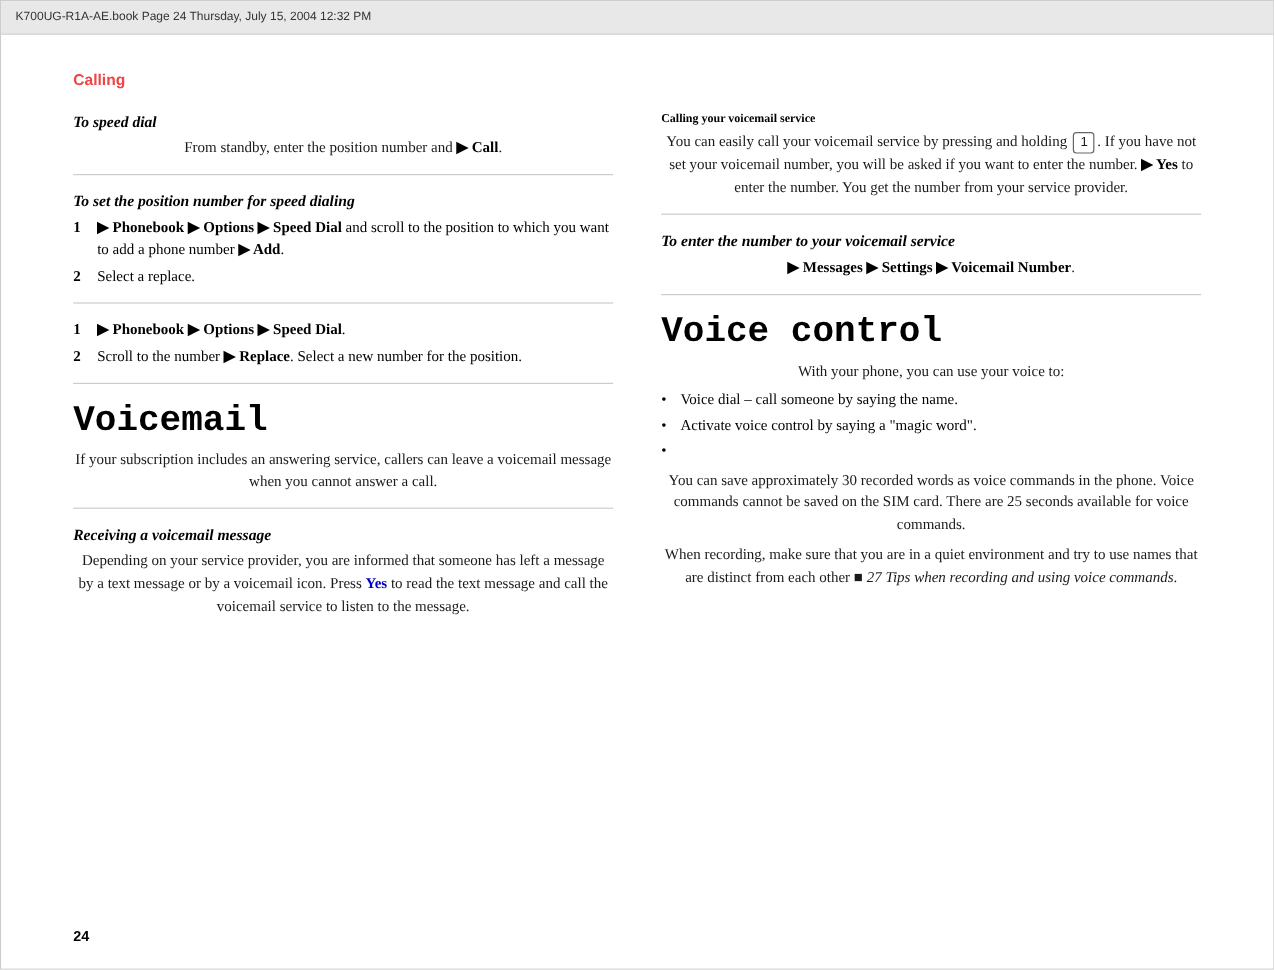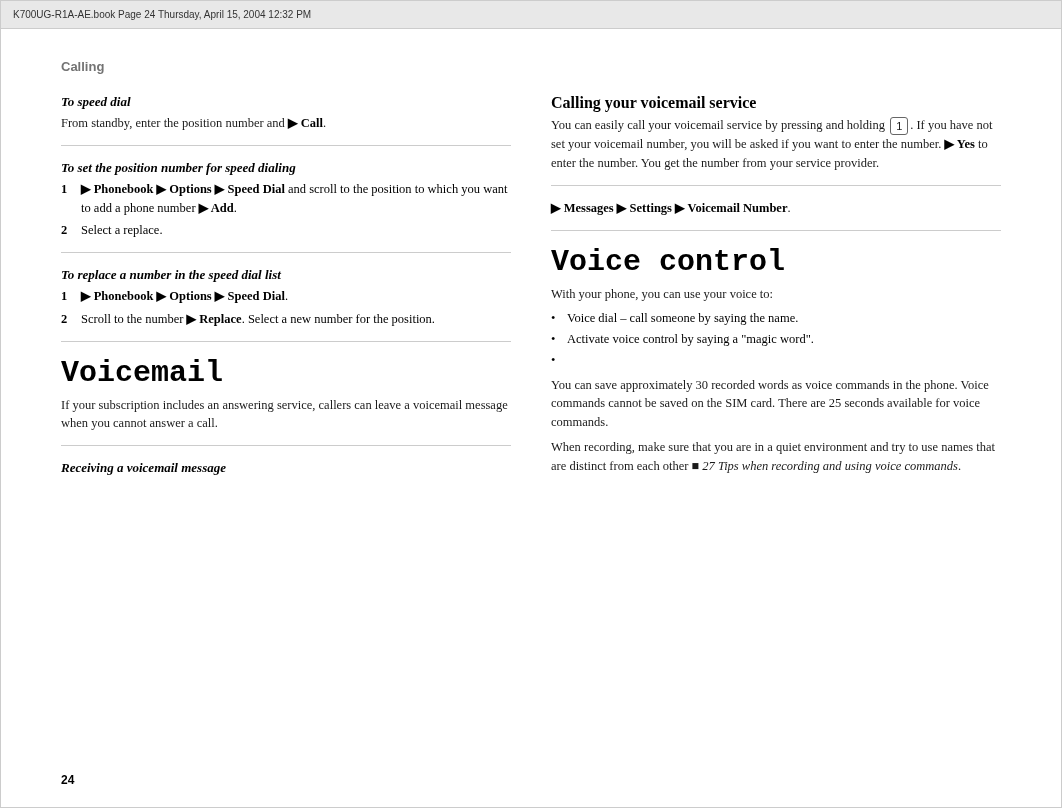--- a/index.html
+++ b/index.html
@@ -48,21 +48,21 @@
       top: 28px;
       left: 0;
       right: 0;
       bottom: 0;
       background: #ffffff;
       padding: 30px 60px 30px 60px;
     }
 
     
     .section-heading {
-      color: #737373;
+      color: #ef4444;
       font-family: Arial, sans-serif;
       font-weight: bold;
       font-size: 13px;
       margin-bottom: 20px;
     }
 
     
     .two-col {
       display: flex;
       gap: 40px;
@@ -88,20 +88,21 @@
     .sub-heading:first-child {
       margin-top: 0;
     }
 
     
     .body-text {
       font-size: 12.5px;
       line-height: 1.5;
       color: #1a1a1a;
       margin-bottom: 6px;
+      text-align: center;
     }
 
     
     .step-list {
       margin-left: 0;
       list-style: none;
     }
 
     .step-item {
       display: flex;
@@ -212,21 +213,21 @@
       font-size: 12.5px;
       line-height: 1.6;
     }
   </style>
 </head>
 <body>
 
 <div class="page-container">
 
   <div class="header-bar">
-    <span>K700UG-R1A-AE.book  Page 24  Thursday, April 15, 2004  12:32 PM</span>
+    <span>K700UG-R1A-AE.book  Page 24  Thursday, July 15, 2004  12:32 PM</span>
   </div>
 
   <div class="corner-mark corner-tl">
     <svg width="22" height="22" viewBox="0 0 22 22">
       <circle cx="11" cy="11" r="9" fill="none" stroke="#999" stroke-width="1.5"></circle>
       <circle cx="11" cy="11" r="4" fill="none" stroke="#999" stroke-width="1.5"></circle>
       <line x1="11" y1="2" x2="11" y2="5" stroke="#999" stroke-width="1.5"></line>
       <line x1="11" y1="17" x2="11" y2="20" stroke="#999" stroke-width="1.5"></line>
       <line x1="2" y1="11" x2="5" y2="11" stroke="#999" stroke-width="1.5"></line>
       <line x1="17" y1="11" x2="20" y2="11" stroke="#999" stroke-width="1.5"></line>
@@ -285,21 +286,20 @@
             </span>
           </li>
           <li class="step-item">
             <span class="step-number">2</span>
             <span class="step-content">Select a replace.</span>
           </li>
         </ol>
 
         <hr class="divider">
 
-        <div class="sub-heading">To replace a number in the speed dial list</div>
         <ol class="step-list">
           <li class="step-item">
             <span class="step-number">1</span>
             <span class="step-content">
               <span class="nav-item">▶ Phonebook ▶ Options ▶ Speed Dial</span>.
             </span>
           </li>
           <li class="step-item">
             <span class="step-number">2</span>
             <span class="step-content">
@@ -309,34 +309,38 @@
         </ol>
 
         <hr class="divider">
 
         <div class="major-heading">Voicemail</div>
         <p class="body-text">If your subscription includes an answering service, callers can leave a voicemail message when you cannot answer a call.</p>
 
         <hr class="divider">
 
         <div class="sub-heading">Receiving a voicemail message</div>
+        <p class="body-text">
+          Depending on your service provider, you are informed that someone has left a message by a text message or by a voicemail icon. Press <span class="yes-text">Yes</span> to read the text message and call the voicemail service to listen to the message.
+        </p>
 
       </div>
 
       <div class="col-right">
 
-        <div class="sub-heading" style="font-style:normal; font-weight:bold; font-size:16px;">Calling your voicemail service</div>
+        <div class="sub-heading" style="font-style:normal; font-weight:bold; font-size:10px;">Calling your voicemail service</div>
         <p class="body-text">
           You can easily call your voicemail service by pressing and holding
           <span class="num-icon">1</span>.
           If you have not set your voicemail number, you will be asked if you want to enter the number. <span class="nav-item">▶ Yes</span> to enter the number. You get the number from your service provider.
         </p>
 
         <hr class="divider">
 
+        <div class="sub-heading">To enter the number to your voicemail service</div>
         <p class="messages-nav body-text">
           <span class="nav-item">▶ Messages ▶ Settings ▶ Voicemail Number</span>.
         </p>
 
         <hr class="divider">
 
         <div class="major-heading">Voice control</div>
         <p class="body-text">With your phone, you can use your voice to:</p>
 
         <ul class="bullet-list">

